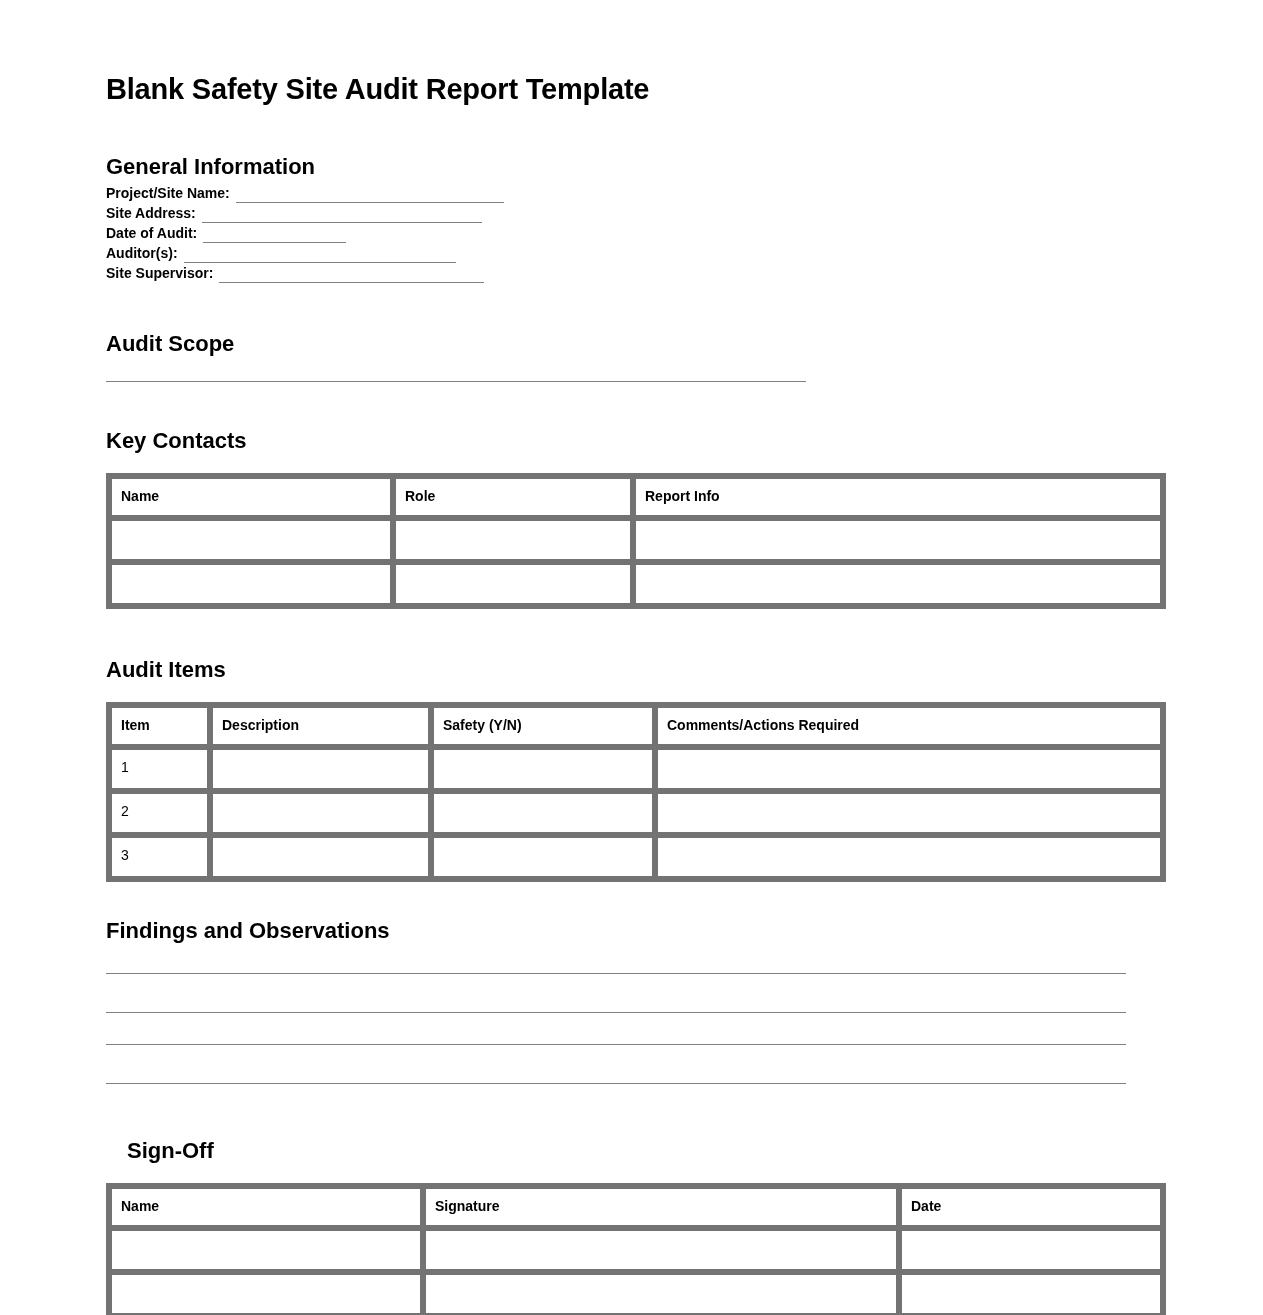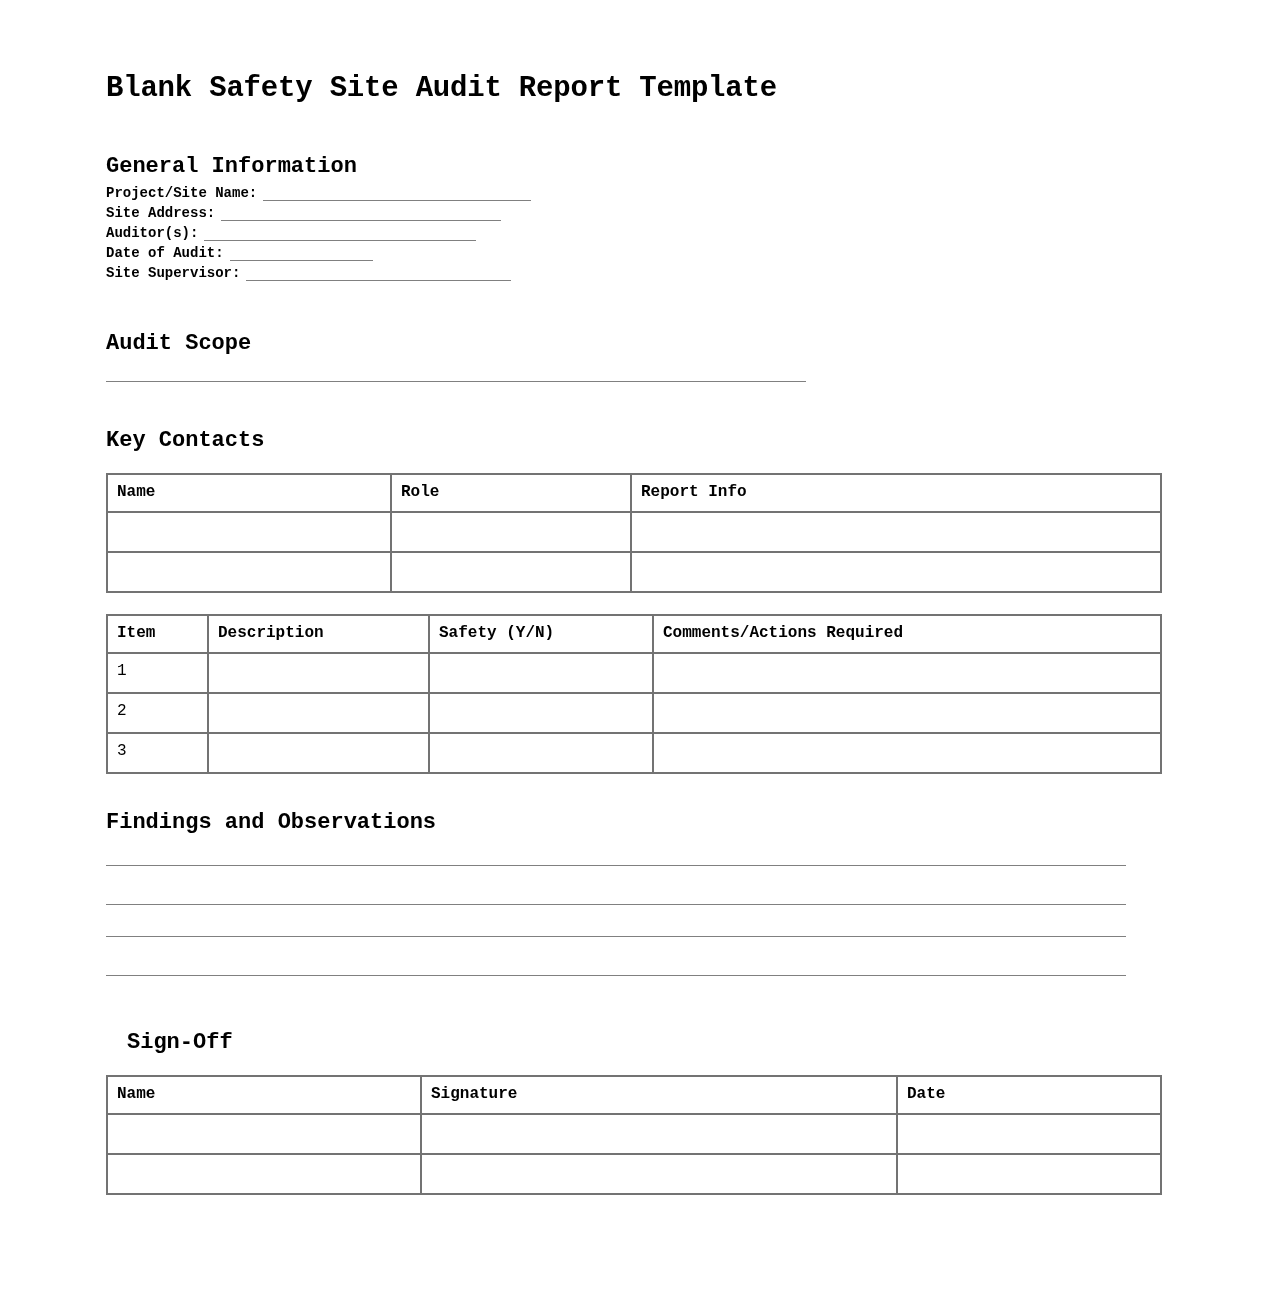--- a/index.html
+++ b/index.html
@@ -14,21 +14,20 @@
     font-family: "Liberation Sans", sans-serif;
     color: #000000;
     overflow: hidden;
   }
   .page {
     position: relative;
     width: 1021px;
     height: 1315px;
     box-sizing: border-box;
     padding: 0 106px;
-    font-family: Liberation Mono, monospace;
   }
 
   
   .doc-title {
     font-size: 29px;
     font-weight: bold;
     letter-spacing: -0.2px;
     margin: 0;
     padding-top: 72px;
     line-height: 34px;
@@ -50,21 +49,21 @@
   .heading-signoff   { padding-top: 56px; margin-left: 21px; }
 
   
   .field-list {
     margin: 0;
     padding: 5px 0 0 0;
     list-style: none;
   }
   .field-row {
     display: flex;
-    align-items: center;
+    align-items: flex-end;
     height: 20px;
     line-height: 20px;
   }
   .field-label {
     font-size: 14px;
     font-weight: bold;
     white-space: nowrap;
     flex: none;
   }
   .field-blank {
@@ -93,25 +92,25 @@
 
   
   table.grid {
     border-collapse: collapse;
     table-layout: fixed;
     width: 1054px;
     margin-top: 21px;
   }
   table.grid th,
   table.grid td {
-    border: 2px solid #737373;
+    border: 6px solid #737373;
     text-align: left;
     vertical-align: top;
     padding: 9px 8px 9px 9px;
-    font-size: 16px;
+    font-size: 14px;
     line-height: 17px;
   }
   table.grid th {
     font-weight: bold;
     height: 18px;
   }
   table.grid td {
     font-weight: normal;
     height: 20px;
   }
@@ -148,26 +147,26 @@
   <div class="field-list">
     <div class="field-row">
       <span class="field-label">Project/Site Name:</span>
       <span class="field-blank blank-w1"></span>
     </div>
     <div class="field-row">
       <span class="field-label">Site Address:</span>
       <span class="field-blank blank-w2"></span>
     </div>
     <div class="field-row">
+      <span class="field-label">Date of Audit:</span>
+      <span class="field-blank blank-w3"></span>
+    </div>
+    <div class="field-row">
       <span class="field-label">Auditor(s):</span>
       <span class="field-blank blank-w4"></span>
-    </div>
-    <div class="field-row">
-      <span class="field-label">Date of Audit:</span>
-      <span class="field-blank blank-w3"></span>
     </div>
     <div class="field-row">
       <span class="field-label">Site Supervisor:</span>
       <span class="field-blank blank-w5"></span>
     </div>
   </div>
 
   <h2 class="section-heading heading-scope">Audit Scope</h2>
   <div class="rule rule-scope"></div>
 
@@ -193,20 +192,21 @@
         <td></td>
       </tr>
       <tr>
         <td></td>
         <td></td>
         <td></td>
       </tr>
     </tbody>
   </table>
 
+  <h2 class="section-heading heading-items">Audit Items</h2>
 
   <table class="grid tbl-items">
     <colgroup>
         <col class="c1">
         <col class="c2">
         <col class="c3">
         <col class="c4">
       </colgroup>
     <thead>
       <tr>

